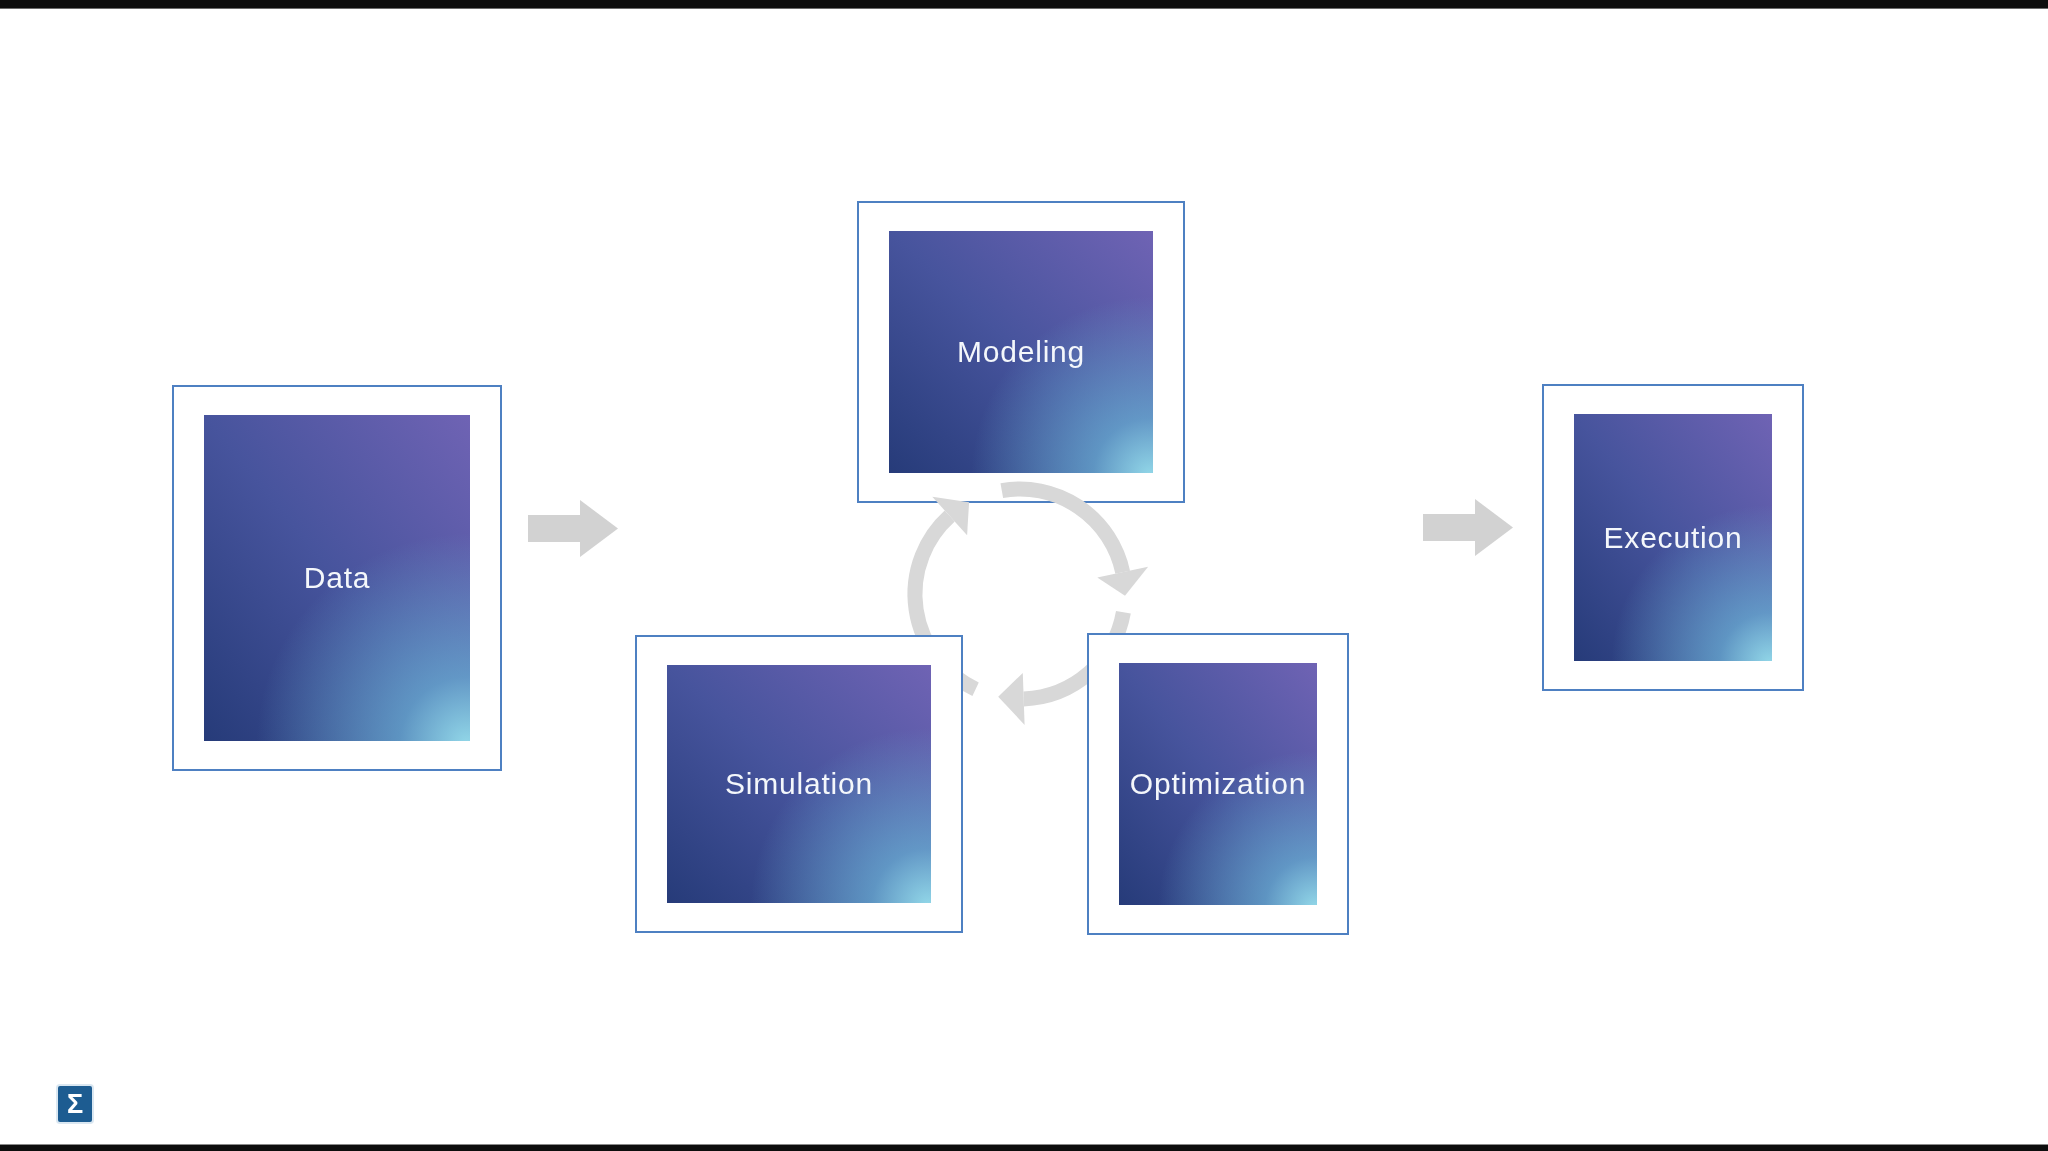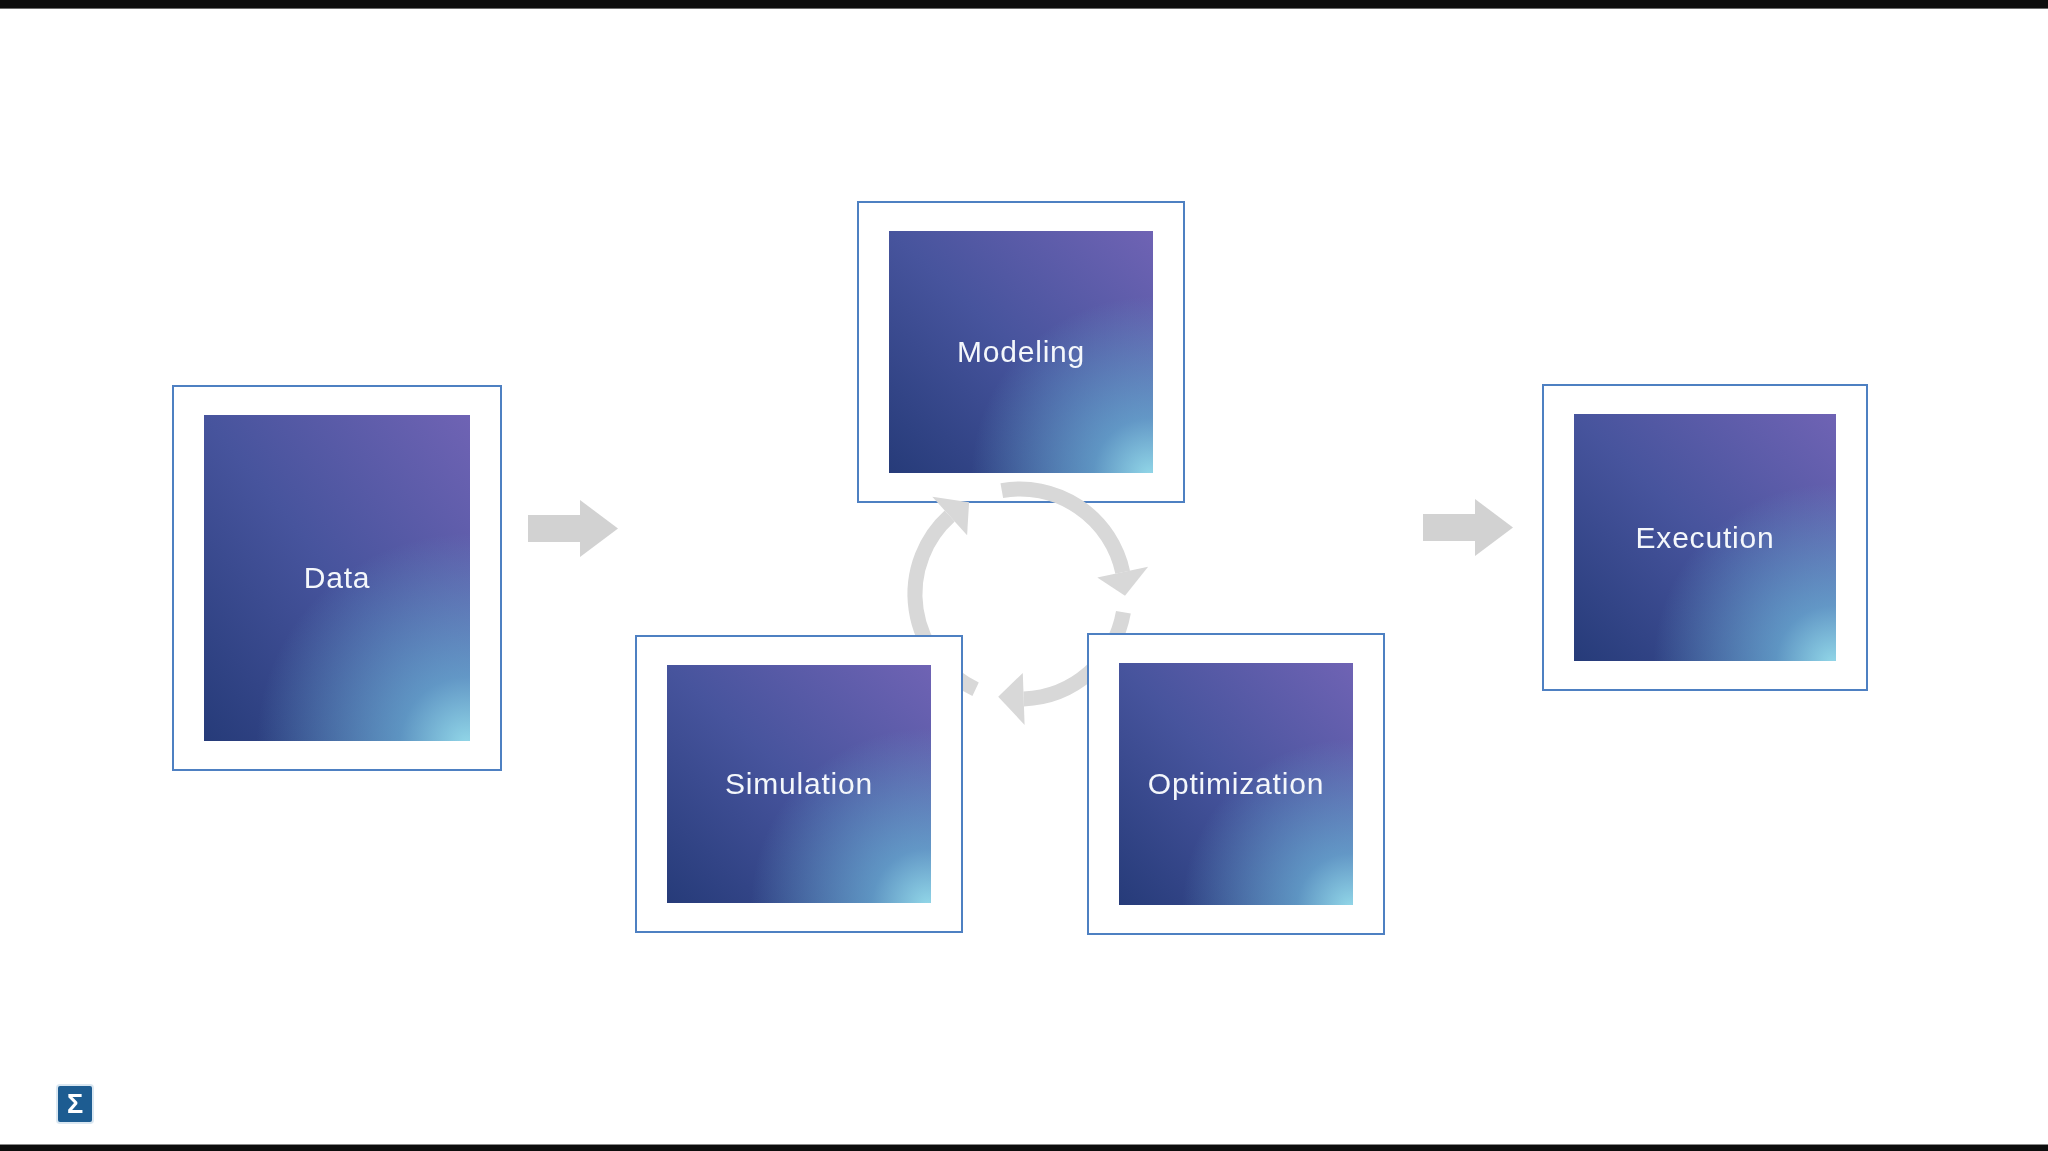--- a/index.html
+++ b/index.html
@@ -33,22 +33,22 @@
   }
 
   
   .frame.modeling { z-index:1;padding-left:12px; }
   .cycle { position:absolute; left:880px; top:454px; width:280px; height:280px; z-index:2; }
   .frame.simulation, .frame.optimization { z-index:3; }
 
   .frame.data         { left:172px;  top:385px; width:330px; height:386px; }
   .frame.modeling     { left:857px;  top:201px; width:328px; height:302px; }
   .frame.simulation   { left:635px;  top:635px; width:328px; height:298px; }
-  .frame.optimization { left:1087px; top:633px; width:298px; height:302px;padding-left:45px; }
-  .frame.execution    { left:1542px; top:384px; width:326px; height:307px; }
+  .frame.optimization { left:1087px; top:633px; width:262px; height:302px;padding-left:45px; }
+  .frame.execution    { left:1542px; top:384px; width:262px; height:307px; }
 
   .flow-arrow { position:absolute; width:90px; height:57px; z-index:1; }
   .flow-arrow.left  { left:528px;  top:500px; }
   .flow-arrow.right { left:1423px; top:499px; }
 
   .logo {
     position:absolute; left:58px; top:1086px; width:34px; height:36px;
     background:#1d5c91; border-radius:2px; z-index:11;
     display:flex; align-items:center; justify-content:center;
     box-shadow:0 0 0 2px rgba(150,185,215,0.35);

